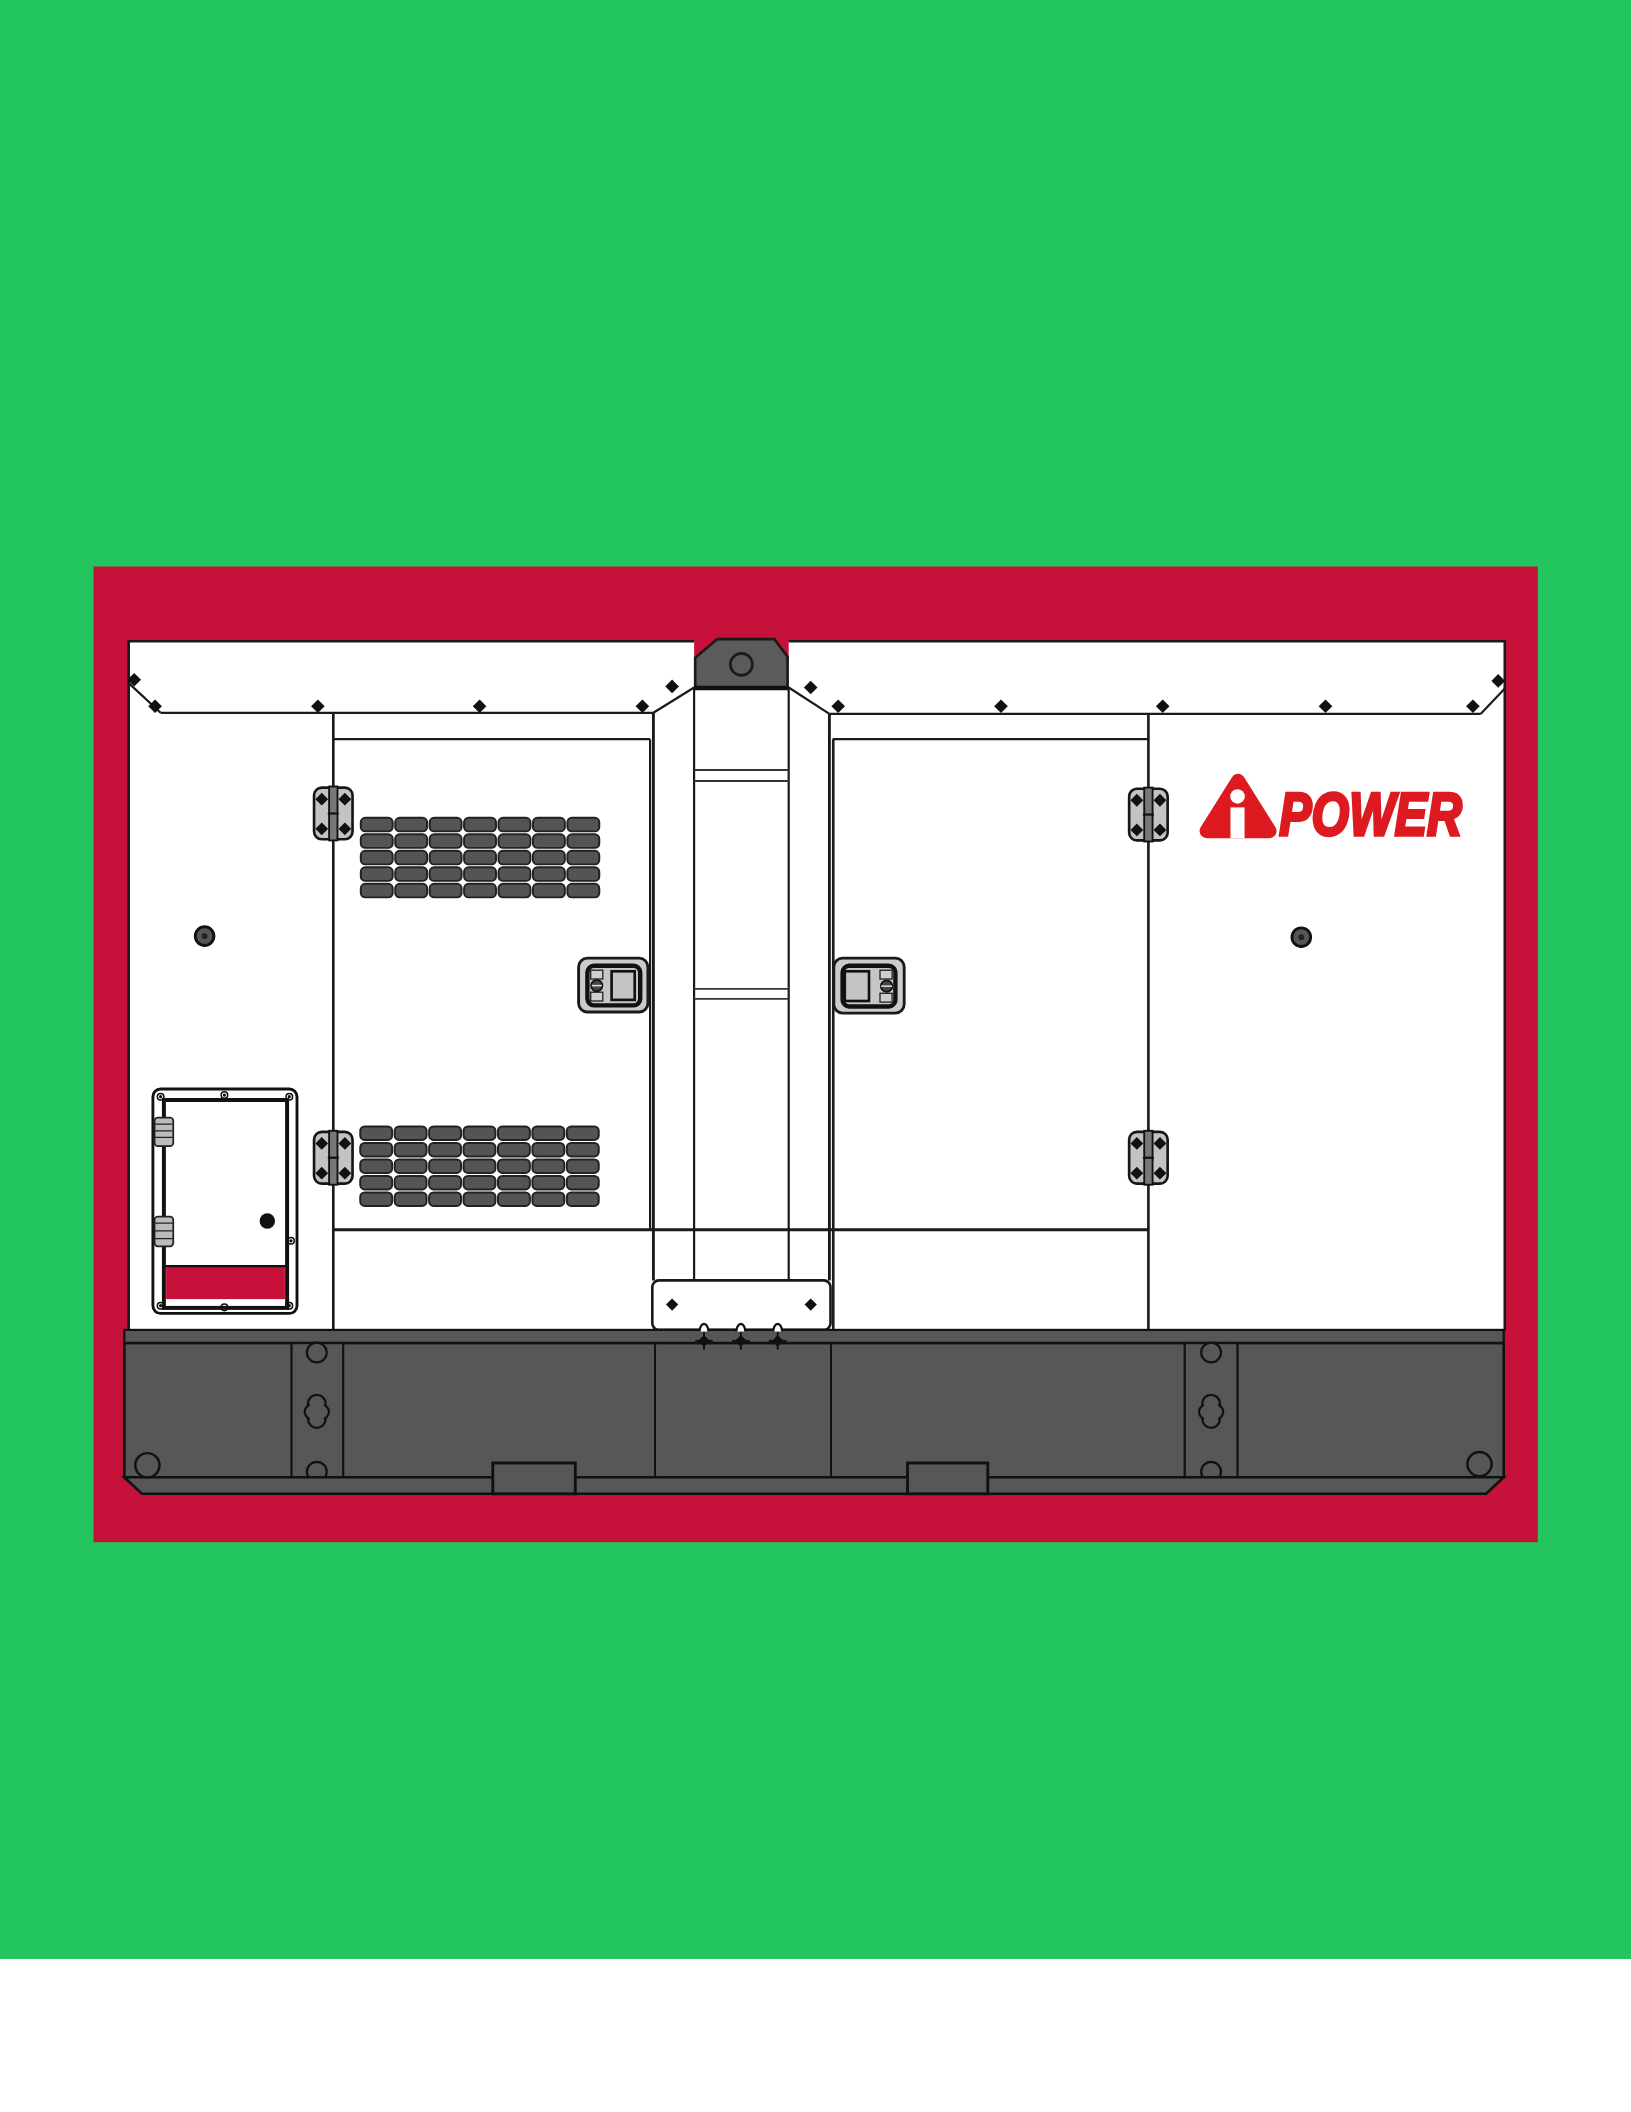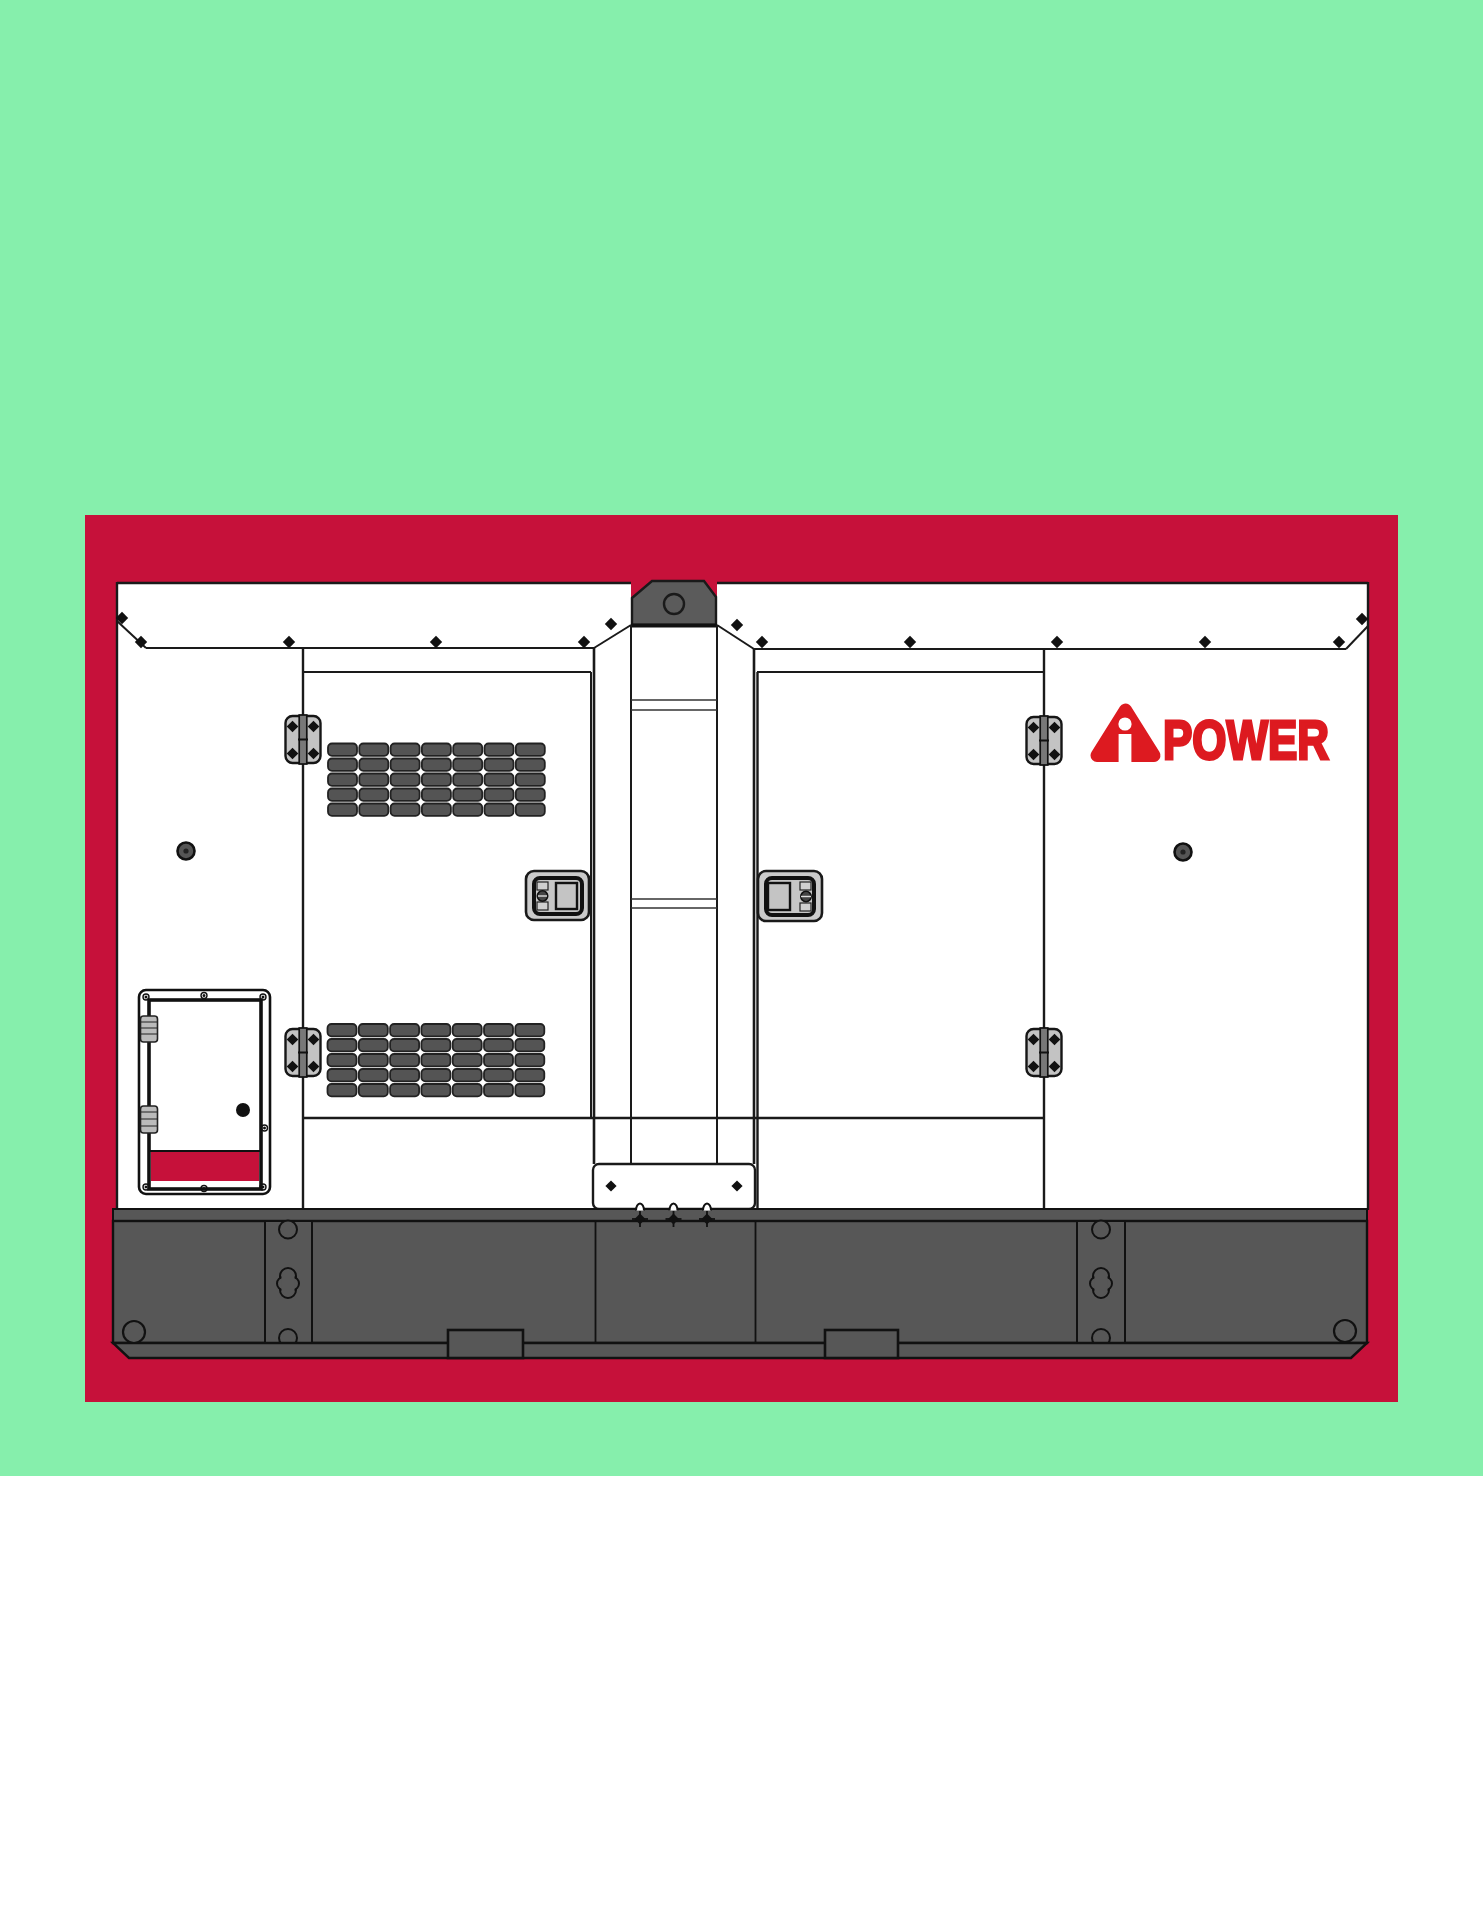--- a/index.html
+++ b/index.html
@@ -1,16 +1,16 @@
 <!DOCTYPE html>
 <html><head>
 <meta charset="utf-8">
 <style>
 html,body{margin:0;padding:0;background:#fff;}
-.page{position:relative;width:1483px;height:1476px;background:#86efac;overflow:hidden;}
+.page{position:relative;width:1483px;height:1781px;background:#22c55e;overflow:hidden;font-style:italic;}
 </style>
 </head>
 <body>
 <div class="page">
 <svg width="1483" height="1920" viewBox="0 0 1483 1920">
 
 <rect x="85" y="515" width="1313" height="887" fill="#C6113A"></rect>
 
 <rect x="117" y="583" width="1251" height="627" fill="#fff"></rect>
 

